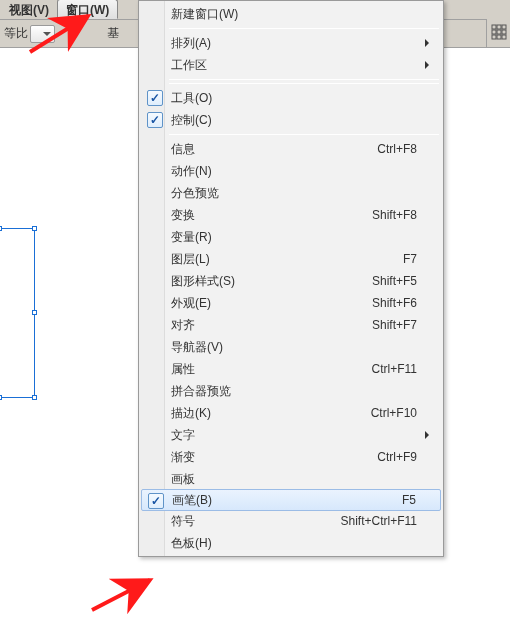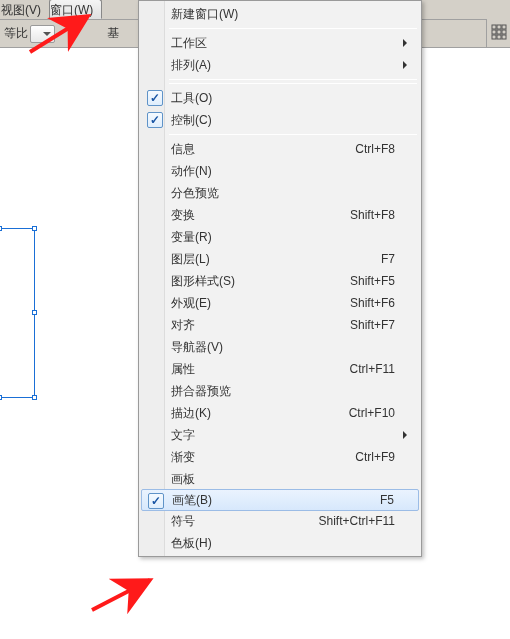--- a/index.html
+++ b/index.html
@@ -17,23 +17,24 @@
     position: absolute;
     left: 0; top: 0; right: 0;
     height: 20px;
     background: #d4d0c8;
     border-bottom: 1px solid #a0a0a0;
     display: flex;
     align-items: stretch;
   }
   .menubar .mspacer { width: 1px; }
   .menubar .mitem {
-    padding: 2px 8px 2px 0;
+    padding: 2px 8px 2px 8px;
     line-height: 16px;
     color: #333;
+    font-weight: bold;
   }
   .menubar .mitem.active {
     background: linear-gradient(#f4f4f4,#e0e0e0);
     border: 1px solid #888;
     border-bottom: 1px solid #e0e0e0;
     border-radius: 3px 3px 0 0;
     margin-top: -1px;
   }
 
   
@@ -106,21 +107,21 @@
     background:#fff; border:1px solid #1a6fd6;
   }.hTR{right:-3px;top:-3px}.hBR{right:-3px;bottom:-3px}
   .hT{left:50%;top:-3px;margin-left:-3px}
   .hB{left:50%;bottom:-3px;margin-left:-3px}
   .hR{right:-3px;top:50%;margin-top:-3px}
 
   
   .dropdown {
     position: absolute;
     left: 138px; top: 0px;
-    width: 284px;
+    width: 306px;
     background: #f2f2f2;
     border: 1px solid #9a9a9a;
     box-shadow: 2px 2px 4px rgba(0,0,0,.25);
     padding: 2px 2px;
   }
   .dropdown .row {
     display: flex;
     align-items: center;
     height: 22px;
     position: relative;
@@ -219,25 +220,25 @@
 </div>
 
 <div class="dropdown" id="dropdown">
   <div class="iconstrip"></div>
 
 <div class="row">
       <span class="lbl">新建窗口(W)</span>
     </div>
     <div class="sep"></div>
     <div class="row">
+      <span class="lbl">排列(A)</span>
+      <div class="sub-arrow"></div>
+    </div>
+    <div class="row">
       <span class="lbl">工作区</span>
-      <div class="sub-arrow"></div>
-    </div>
-    <div class="row">
-      <span class="lbl">排列(A)</span>
       <div class="sub-arrow"></div>
     </div>
     <div class="sep"></div>
     <div class="sep"></div>
     <div class="row">
       <div class="check">✓</div>
       <span class="lbl">工具(O)</span>
     </div>
     <div class="row">
       <div class="check">✓</div>

